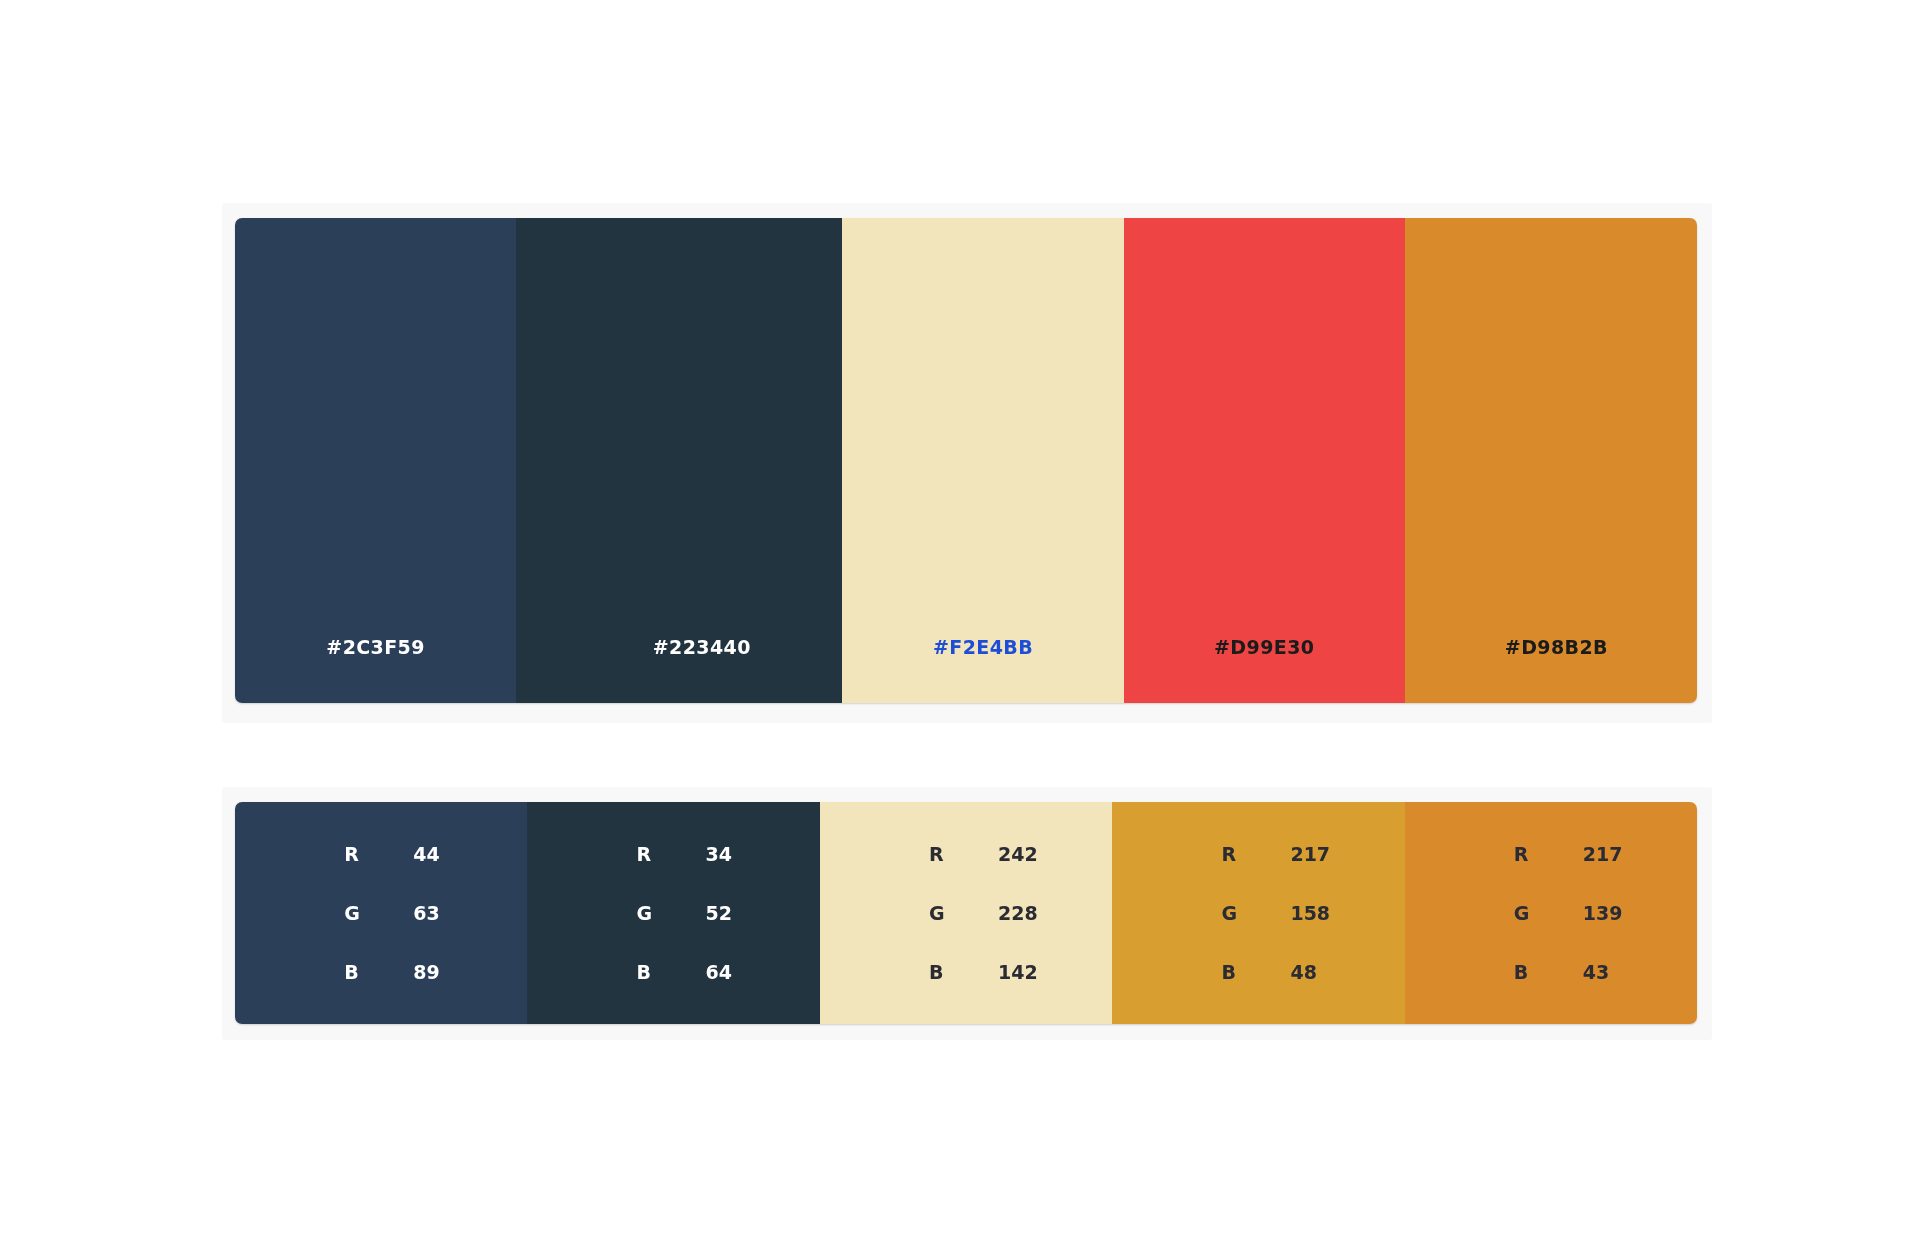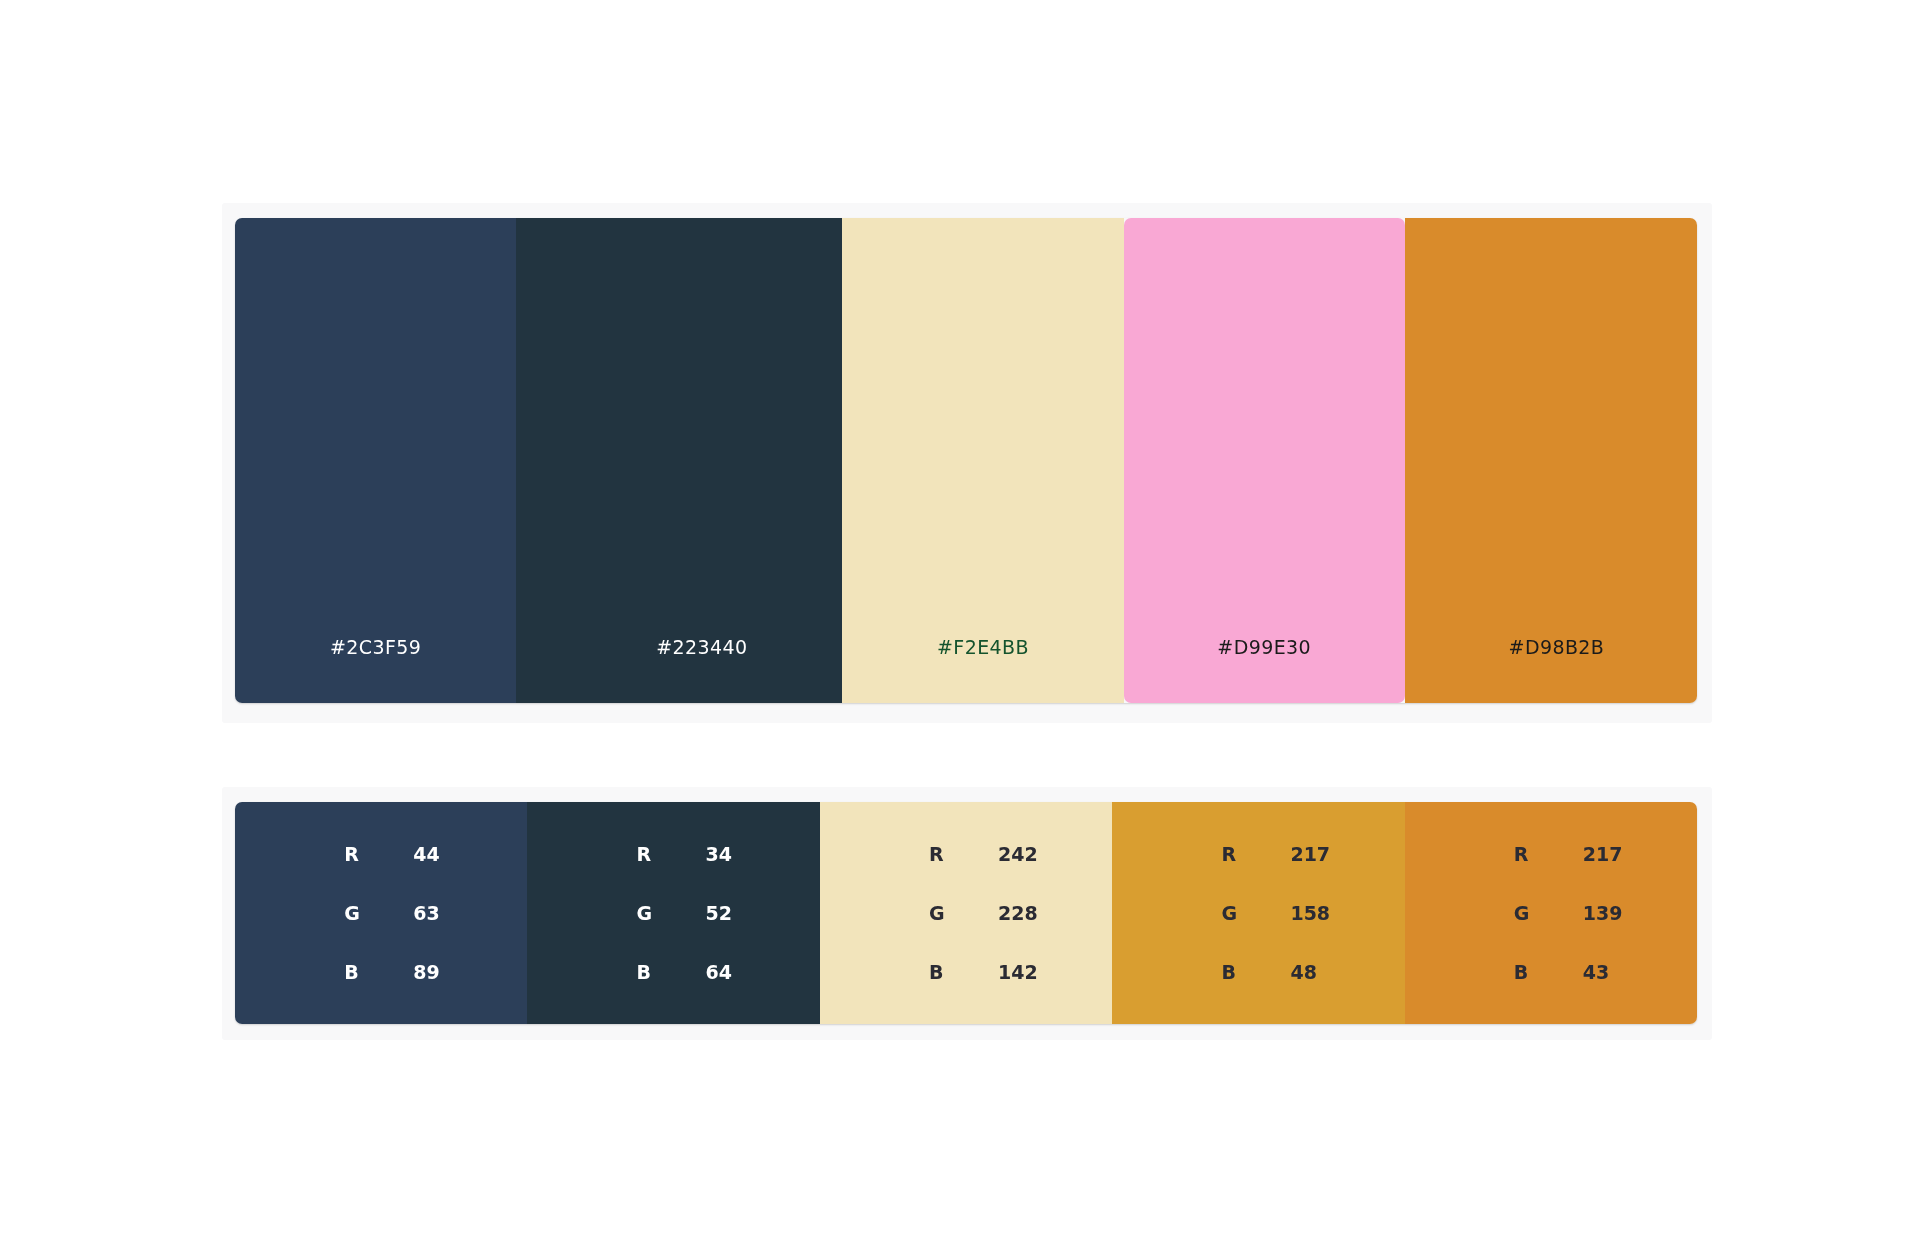--- a/index.html
+++ b/index.html
@@ -65,21 +65,21 @@
     position: relative;
     display: flex;
     flex-direction: column;
     align-items: center;
     justify-content: flex-end;
   }
 
   
   .hex-label {
     font-size: 19px;
-    font-weight: 400;
+    font-weight: 700;
     letter-spacing: 0.4px;
     padding-bottom: 45px;
     text-align: center;
     white-space: nowrap;
     user-select: none;
     margin-top: 13px;
   }
 
   
   #swatch-card-rgb .swatch {
@@ -125,24 +125,24 @@
 
       <div class="swatch" style="background: rgb(44, 63, 89);">
         <div class="hex-label" style="color: rgb(255, 255, 255);">#2C3F59</div>
       </div>
 
       <div class="swatch" style="background: rgb(34, 52, 64); padding-left: 45px;">
         <div class="hex-label" style="color: rgb(255, 255, 255);">#223440</div>
       </div>
 
       <div class="swatch" style="background: rgb(242, 228, 187);">
-        <div class="hex-label" style="color: #14532d;">#F2E4BB</div>
-      </div>
-
-      <div class="swatch" style="background: #f9a8d4; border-radius: 7px;">
+        <div class="hex-label" style="color: #1d4ed8;">#F2E4BB</div>
+      </div>
+
+      <div class="swatch" style="background: #ef4444;">
         <div class="hex-label" style="color: rgb(27, 27, 27);">#D99E30</div>
       </div>
 
       <div class="swatch" style="background: rgb(217, 139, 43); padding-left: 11px;">
         <div class="hex-label" style="color: rgb(27, 27, 27);">#D98B2B</div>
       </div>
 
     </div>
   </div>
 

